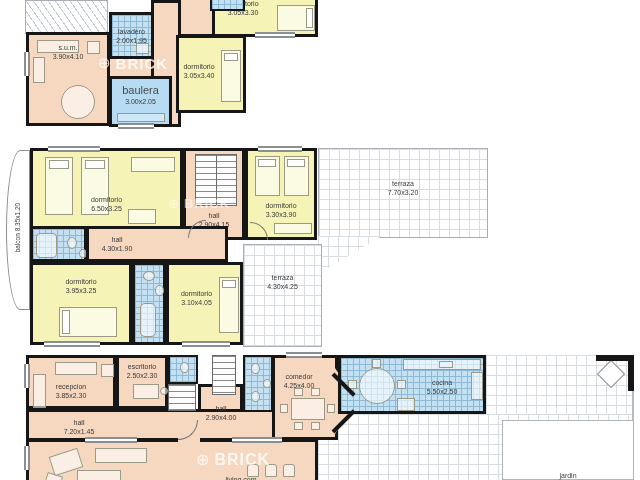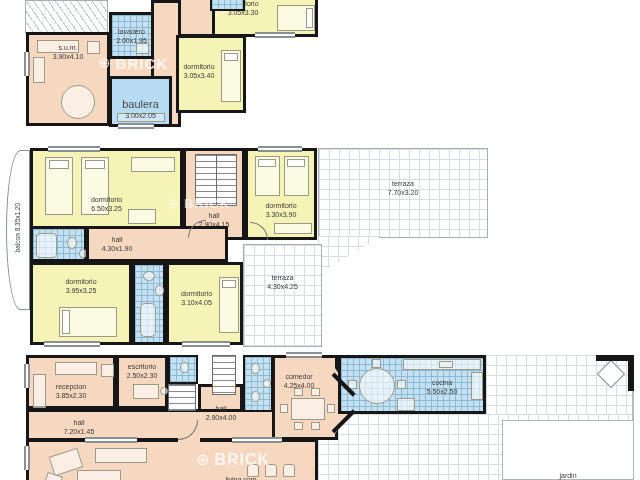--- a/index.html
+++ b/index.html
@@ -70,21 +70,21 @@
     <div class="room tileb" style="left:109px;top:12px;width:45px;height:47px;">
       <div class="fur" style="left:24px;top:28px;width:13px;height:11px;"></div>
       <div class="lbl" style="top:12px;">
         <div>lavadero</div>
         <div>2.00x1.95</div>
       </div>
     </div>
 
     <div class="room blue" style="left:109px;top:76px;width:63px;height:51px;">
       <div class="fur" style="left:5px;top:34px;width:48px;height:9px;background:#cfe8f7;"></div>
-      <div class="lbl" style="top:18px;">
+      <div class="lbl" style="top:4px;">
         <div class="big">baulera</div>
         <div>3.00x2.05</div>
       </div>
     </div>
 
     <div class="room yellow" style="left:176px;top:35px;width:70px;height:78px;">
       <div class="fur" style="left:42px;top:12px;width:20px;height:52px;">
         <div class="pillow" style="left:2px;top:2px;width:14px;height:8px;"></div>
       </div>
       <div class="lbl" style="top:24px;width:40px;">

